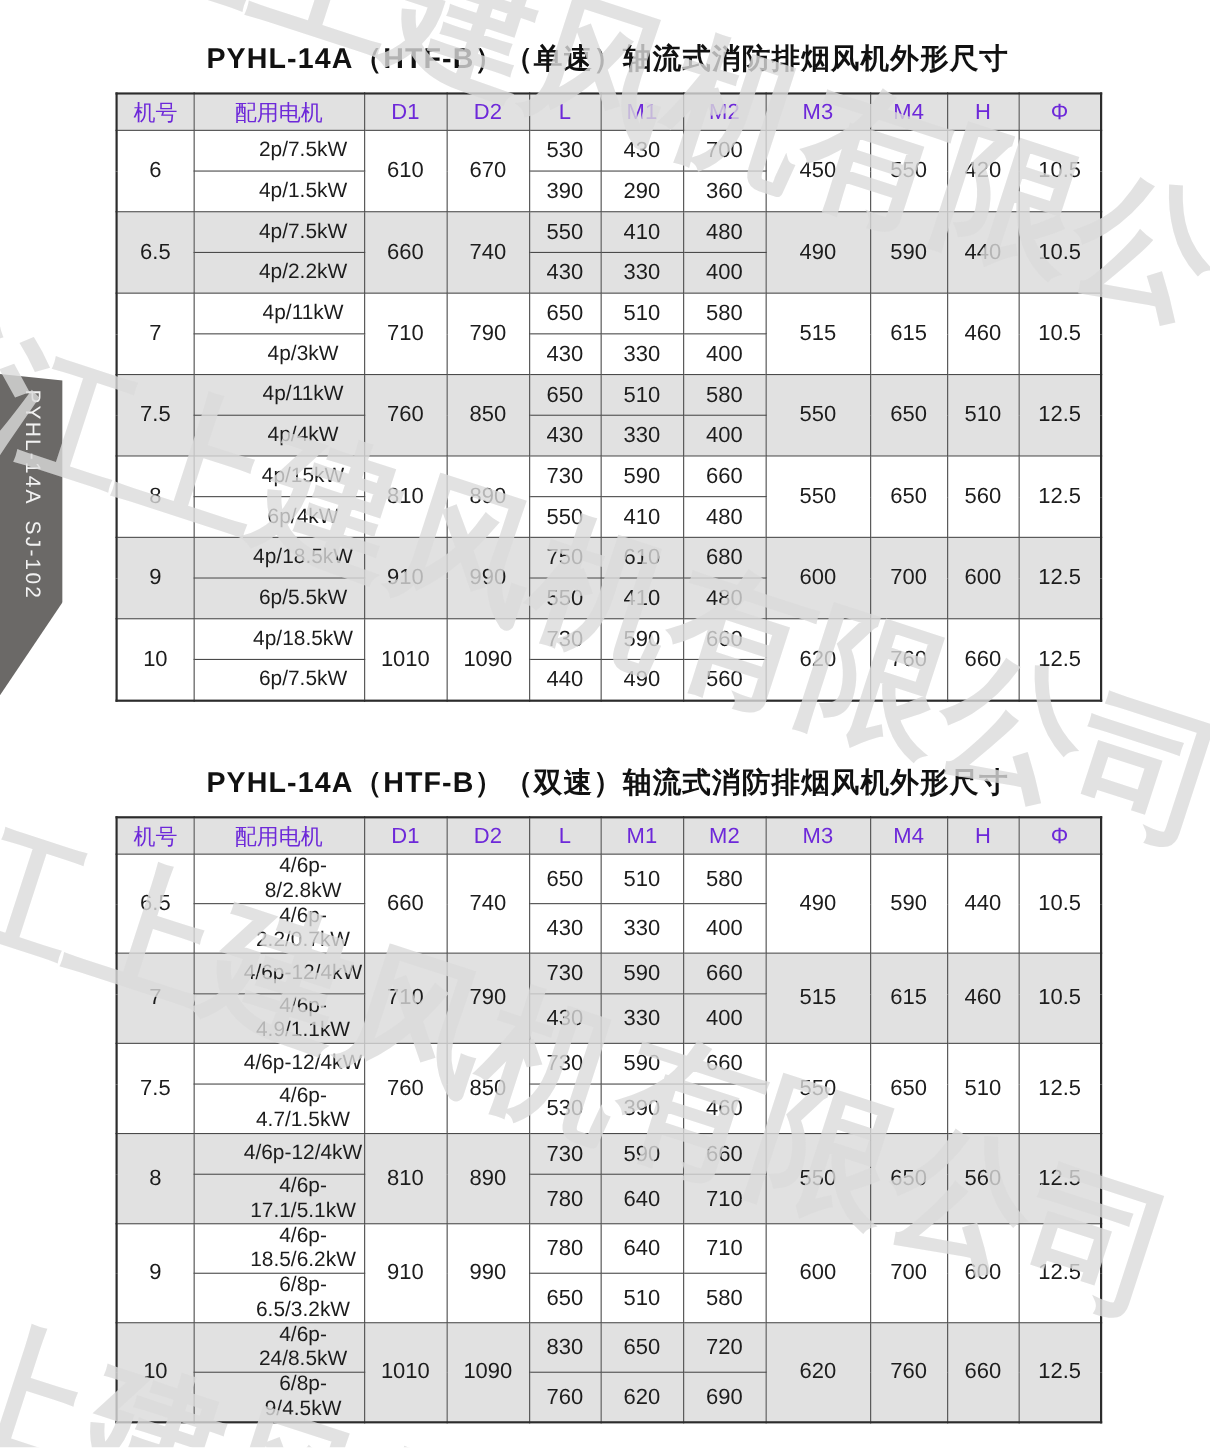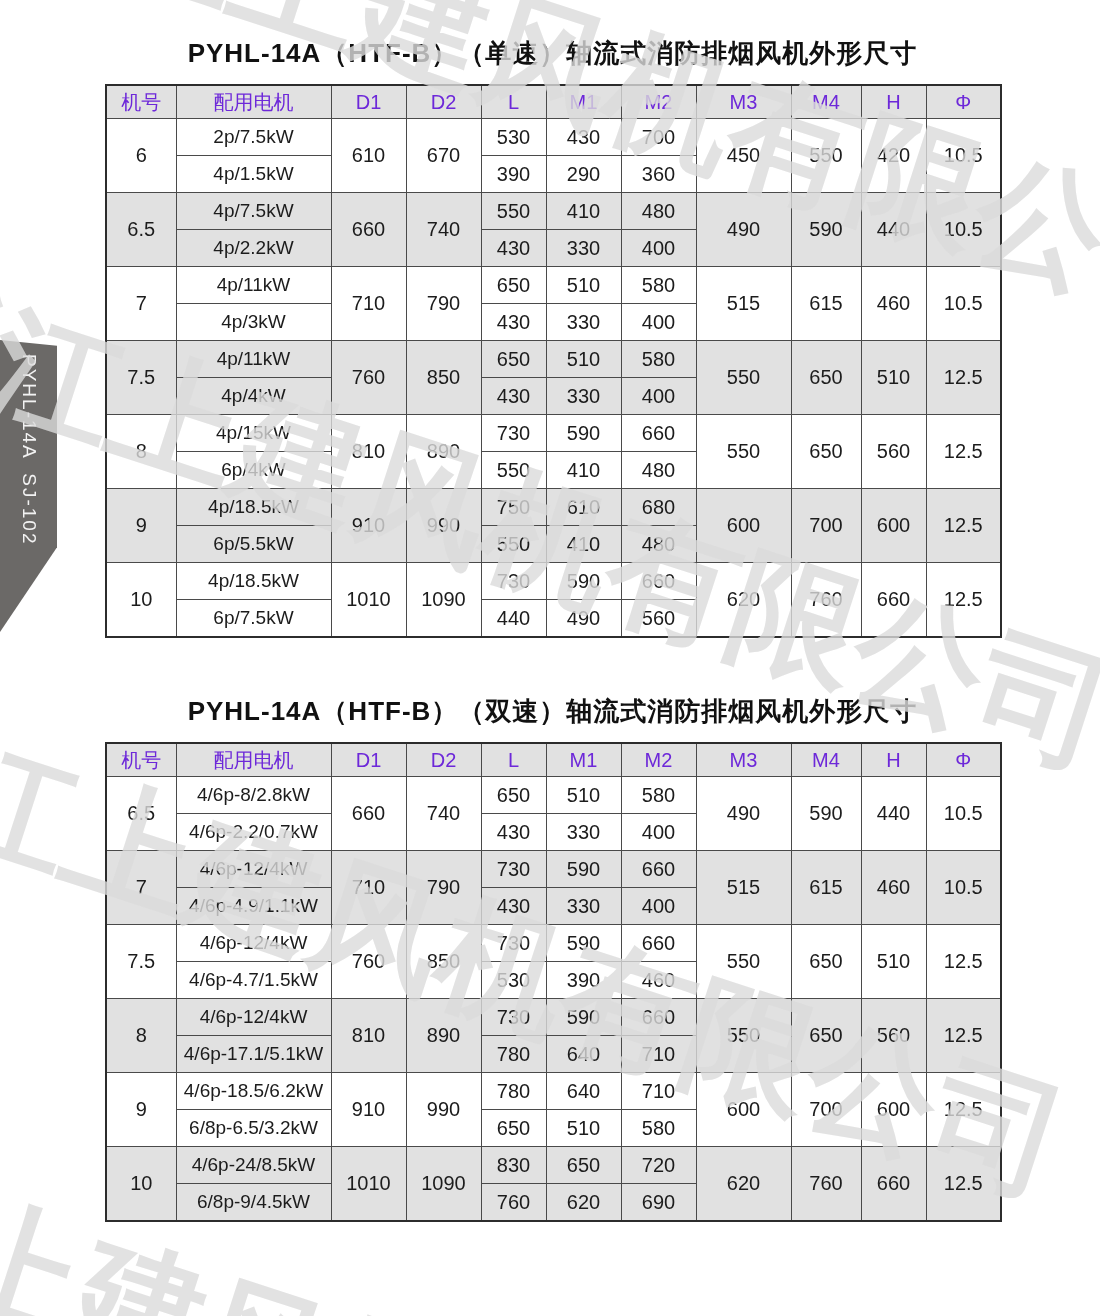--- a/index.html
+++ b/index.html
@@ -74,21 +74,21 @@
     font-size:20px;
     font-weight:400;
     background:#e1e1e1;
     color:#6d28d9;
   }
   table.dims td{
     height:36px;
     font-size:20px;
     background:#ffffff;
   }
-  table.dims td.motor-cell{font-size:19px;}
+  table.dims td.motor-cell{font-size:19px;padding-left:44px;}
   table.dims tr.shaded td{background:#e1e1e1;}
 </style>
 </head>
 <body>
 
 <div class="page">
 
   <div class="side-tab">
     <span>PYHL-14A  SJ-102</span>
   </div>

